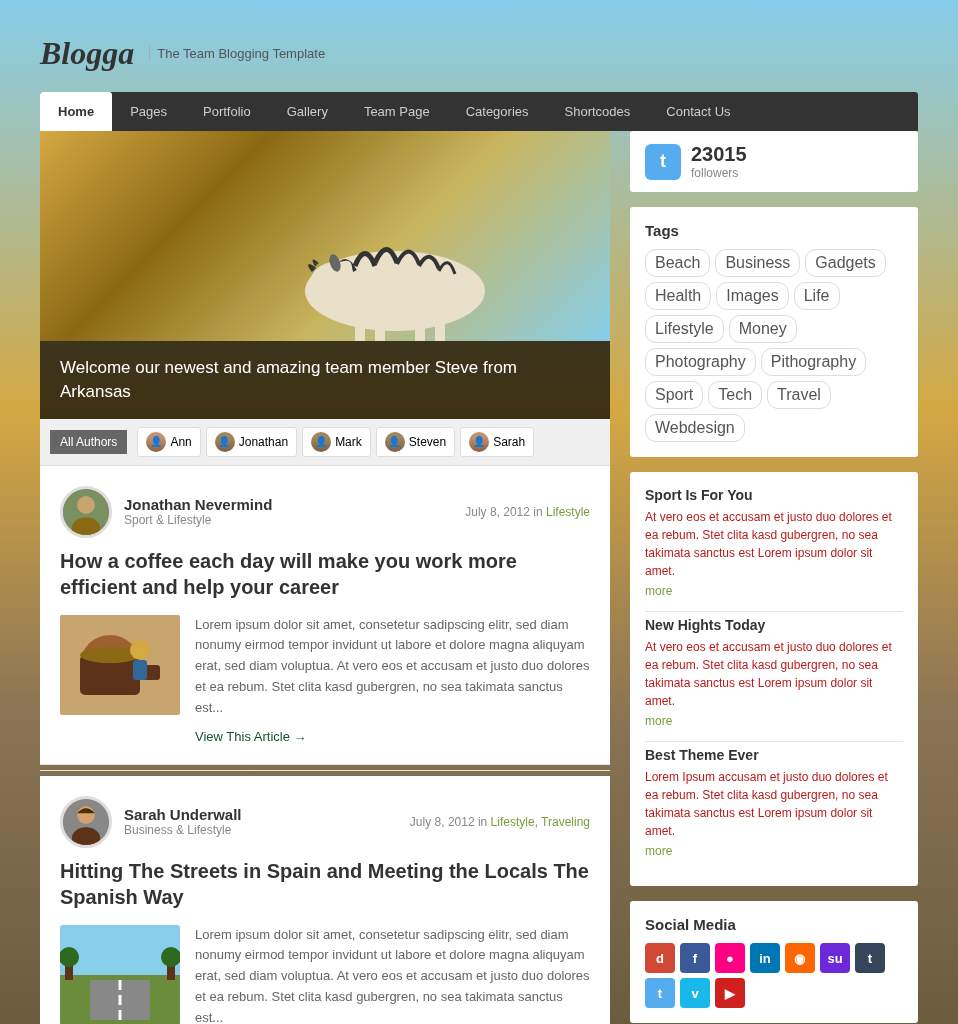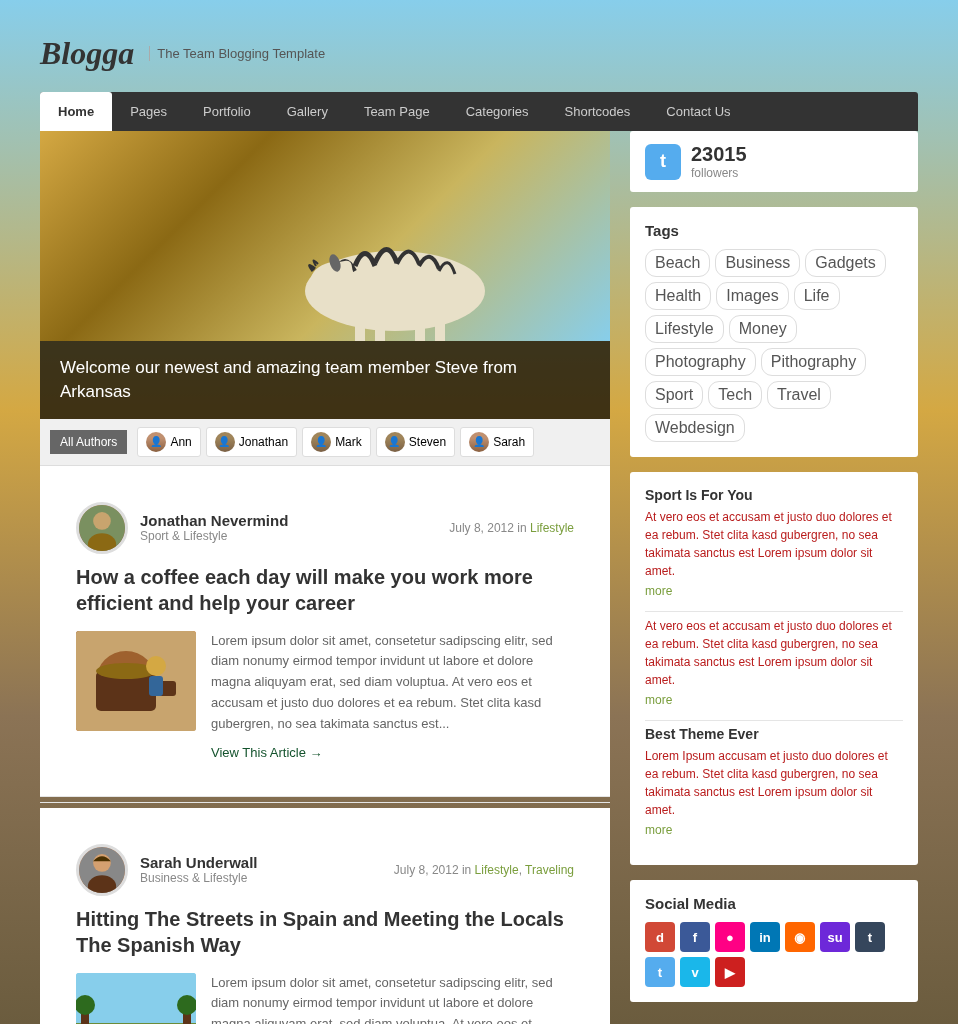--- a/index.html
+++ b/index.html
@@ -152,21 +152,21 @@
       align-items: center;
       justify-content: center;
       font-size: 10px;
       color: #fff;
       overflow: hidden;
     }
 
     
     .article-item {
       background: #fff;
-      padding: 36px;
+      padding: 20px;
       margin-bottom: 0;
       border-bottom: 1px solid #e5e5e5;
     }
     .article-meta-top {
       display: flex;
       align-items: center;
       gap: 12px;
       margin-bottom: 10px;
     }
     .article-author-avatar {
@@ -606,20 +606,21 @@
       </div>
 
       <div class="sidebar-widget">
         <div class="sidebar-text-item">
           <div class="item-title">Sport Is For You</div>
           <div class="item-body">At vero eos et accusam et justo duo dolores et ea rebum. Stet clita kasd gubergren, no sea takimata sanctus est Lorem ipsum dolor sit amet.</div>
           <a href="#" class="more-link">more</a>
         </div>
         <div class="divider"></div>
         <div class="sidebar-text-item">
+          <div class="item-title">New Hights Today</div>
           <div class="item-body">At vero eos et accusam et justo duo dolores et ea rebum. Stet clita kasd gubergren, no sea takimata sanctus est Lorem ipsum dolor sit amet.</div>
           <a href="#" class="more-link">more</a>
         </div>
         <div class="divider"></div>
         <div class="sidebar-text-item">
           <div class="item-title">Best Theme Ever</div>
           <div class="item-body">Lorem Ipsum accusam et justo duo dolores et ea rebum. Stet clita kasd gubergren, no sea takimata sanctus est Lorem ipsum dolor sit amet.</div>
           <a href="#" class="more-link">more</a>
         </div>
       </div>

